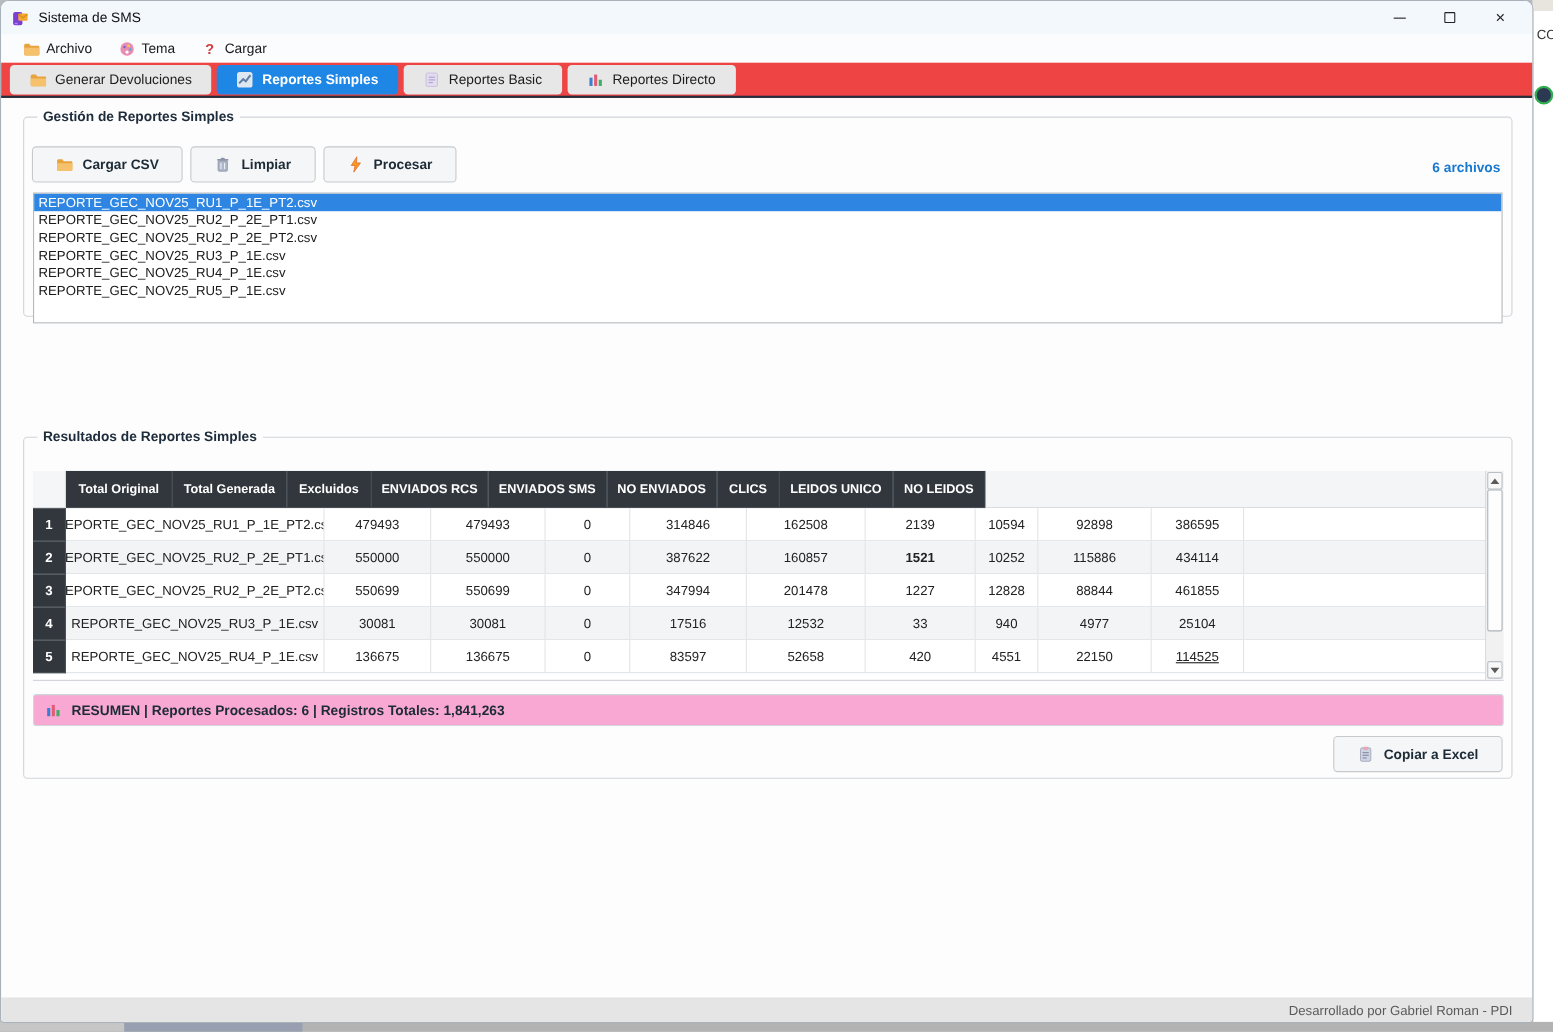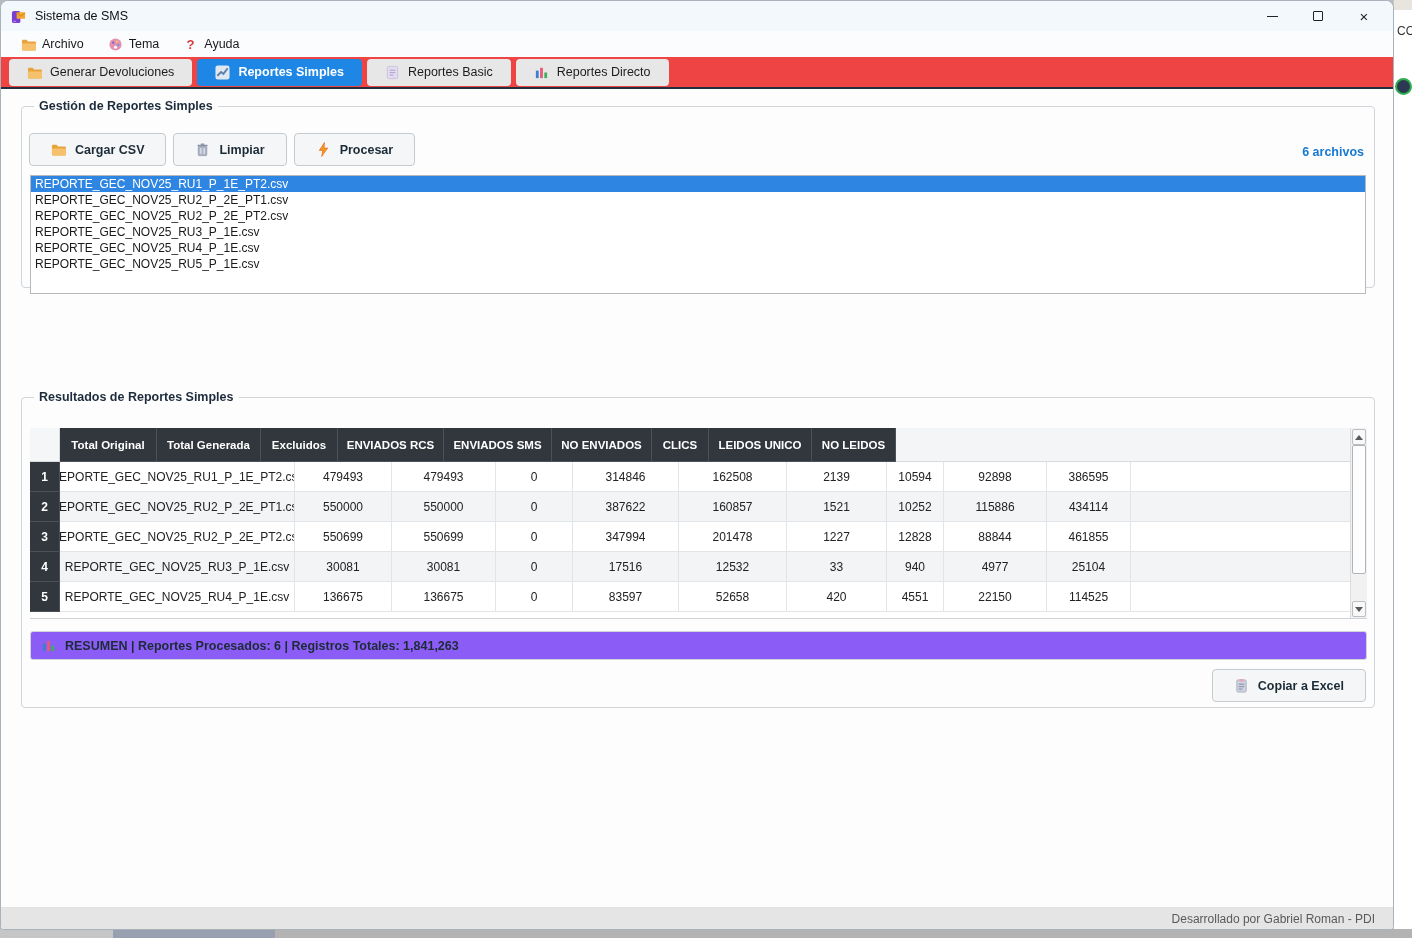--- a/index.html
+++ b/index.html
@@ -72,21 +72,21 @@
   .thead .fill { background:#f4f5f6; border-bottom:1px solid #d7dbde; }
 
   .scrollbar { flex:0 0 17px; background:#f1f1f1; border-left:1px solid #dcdcdc; position:relative; }
   .sb-btn { position:absolute; left:1px; right:1px; height:16px; background:#f8f8f8; border:1px solid #b9bfc4; border-radius:2px;
             display:flex; align-items:center; justify-content:center; }
   .sb-up { top:1px; } .sb-down { bottom:1px; }
   .sb-thumb { position:absolute; left:1px; right:1px; top:17px; height:129px; background:#fdfdfd; border:1px solid #aeb4ba; border-radius:2px; }
   .tri-up { width:0; height:0; border-left:4px solid transparent; border-right:4px solid transparent; border-bottom:5px solid #5a5a5a; }
   .tri-down { width:0; height:0; border-left:4px solid transparent; border-right:4px solid transparent; border-top:5px solid #5a5a5a; }
 
-  .summarybar { position:absolute; left:8px; right:7px; top:233px; height:29px; background:#8b5cf6; border:1px solid #d0d5d9; border-radius:3px;
+  .summarybar { position:absolute; left:8px; right:7px; top:233px; height:29px; background:#f9a8d4; border:1px solid #d0d5d9; border-radius:3px;
                 display:flex; align-items:center; gap:9px; padding-left:10px; font-size:12.5px; font-weight:bold; color:#1c2b36; }
   .copybtn { position:absolute; right:8px; top:271px; }
 
   .statusbar { position:absolute; left:0; right:0; bottom:0; height:22px; border-top:1px solid #e3e3e3;
                display:flex; align-items:center; justify-content:flex-end; padding-right:18px; font-size:12px; color:#5a5a5a; background:#e5e5e5; }
 </style>
 </head>
 <body>
 
 <div class="stage">
@@ -148,21 +148,21 @@
             </svg>
           </span>
           <span>Tema</span>
         </div>
         <div class="menu-item">
           <span class="icon">
             <svg viewBox="0 0 16 16">
               <text x="8" y="13" font-size="14" font-weight="bold" fill="#d23b3b" text-anchor="middle">?</text>
             </svg>
           </span>
-          <span>Ayuda</span>
+          <span>Cargar</span>
         </div>
       </div>
 
     <div class="tabbar" id="tabbar">
         <div class="tab">
           <span class="icon">
             <svg viewBox="0 0 16 16">
               <path d="M1 4.5 C1 3.7 1.6 3 2.4 3 H6 l1.4 1.8 H14.6 C15.3 4.8 16 5.4 16 6.2 V13 c0 .8-.7 1.4-1.4 1.4 H2.4 C1.6 14.4 1 13.8 1 13 Z" fill="#e8a33d"></path>
               <path d="M1 6.8 H16 V13 c0 .8-.7 1.4-1.4 1.4 H2.4 C1.6 14.4 1 13.8 1 13 Z" fill="#f5c16c"></path>
             </svg>
@@ -279,21 +279,21 @@
               <div class="fill"></div>
             </div>
             <div class="tr alt">
               <div class="td num" style="flex: 0 0 30px;">2</div>
               <div class="td" style="flex: 0 0 235px;">REPORTE_GEC_NOV25_RU2_P_2E_PT1.csv</div>
               <div class="td" style="flex: 0 0 97px;">550000</div>
               <div class="td" style="flex: 0 0 104px;">550000</div>
               <div class="td" style="flex: 0 0 77px;">0</div>
               <div class="td" style="flex: 0 0 106px;">387622</div>
               <div class="td" style="flex: 0 0 108px;">160857</div>
-              <div class="td" style="flex: 0 0 100px;">1521</div>
+              <div class="td" style="flex: 0 0 100px; font-weight: bold;">1521</div>
               <div class="td" style="flex: 0 0 57px;">10252</div>
               <div class="td" style="flex: 0 0 103px;">115886</div>
               <div class="td" style="flex: 0 0 84px;">434114</div>
               <div class="fill"></div>
             </div>
             <div class="tr">
               <div class="td num" style="flex: 0 0 30px;">3</div>
               <div class="td" style="flex: 0 0 235px;">REPORTE_GEC_NOV25_RU2_P_2E_PT2.csv</div>
               <div class="td" style="flex: 0 0 97px;">550699</div>
               <div class="td" style="flex: 0 0 104px;">550699</div>
@@ -324,21 +324,21 @@
               <div class="td num" style="flex: 0 0 30px;">5</div>
               <div class="td" style="flex: 0 0 235px;">REPORTE_GEC_NOV25_RU4_P_1E.csv</div>
               <div class="td" style="flex: 0 0 97px;">136675</div>
               <div class="td" style="flex: 0 0 104px;">136675</div>
               <div class="td" style="flex: 0 0 77px;">0</div>
               <div class="td" style="flex: 0 0 106px;">83597</div>
               <div class="td" style="flex: 0 0 108px;">52658</div>
               <div class="td" style="flex: 0 0 100px;">420</div>
               <div class="td" style="flex: 0 0 57px;">4551</div>
               <div class="td" style="flex: 0 0 103px;">22150</div>
-              <div class="td" style="flex: 0 0 84px;">114525</div>
+              <div class="td" style="flex: 0 0 84px; text-decoration: underline;">114525</div>
               <div class="fill"></div>
             </div>
           </div>
         <div class="scrollbar">
           <div class="sb-btn sb-up">
               <span class="tri-up"></span>
             </div>
           <div class="sb-thumb"></div>
           <div class="sb-btn sb-down">
               <span class="tri-down"></span>

